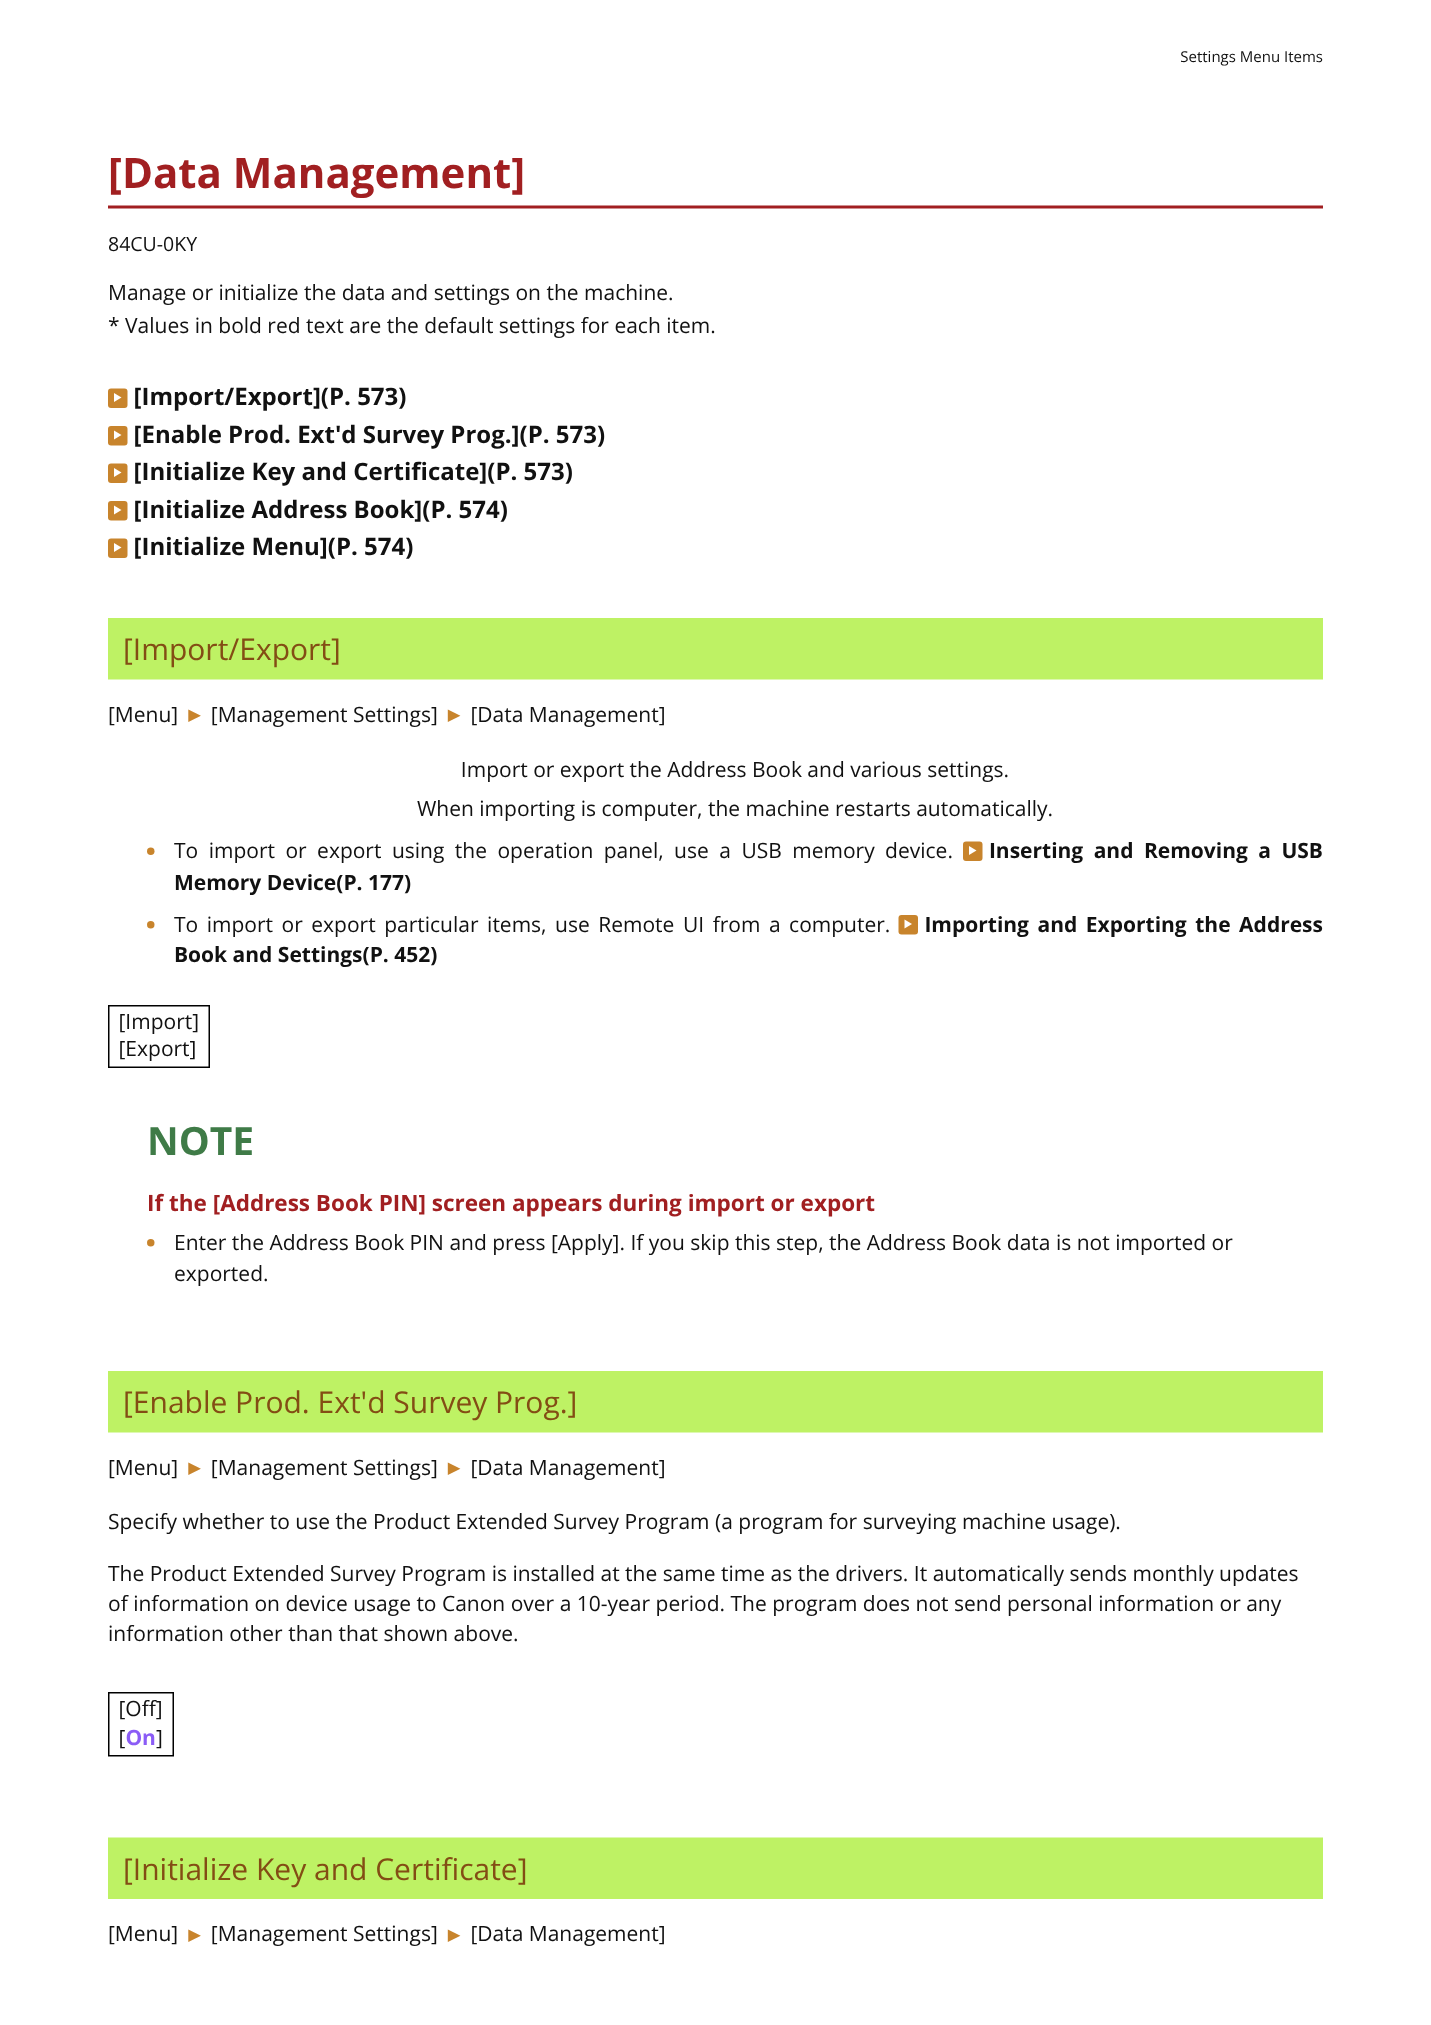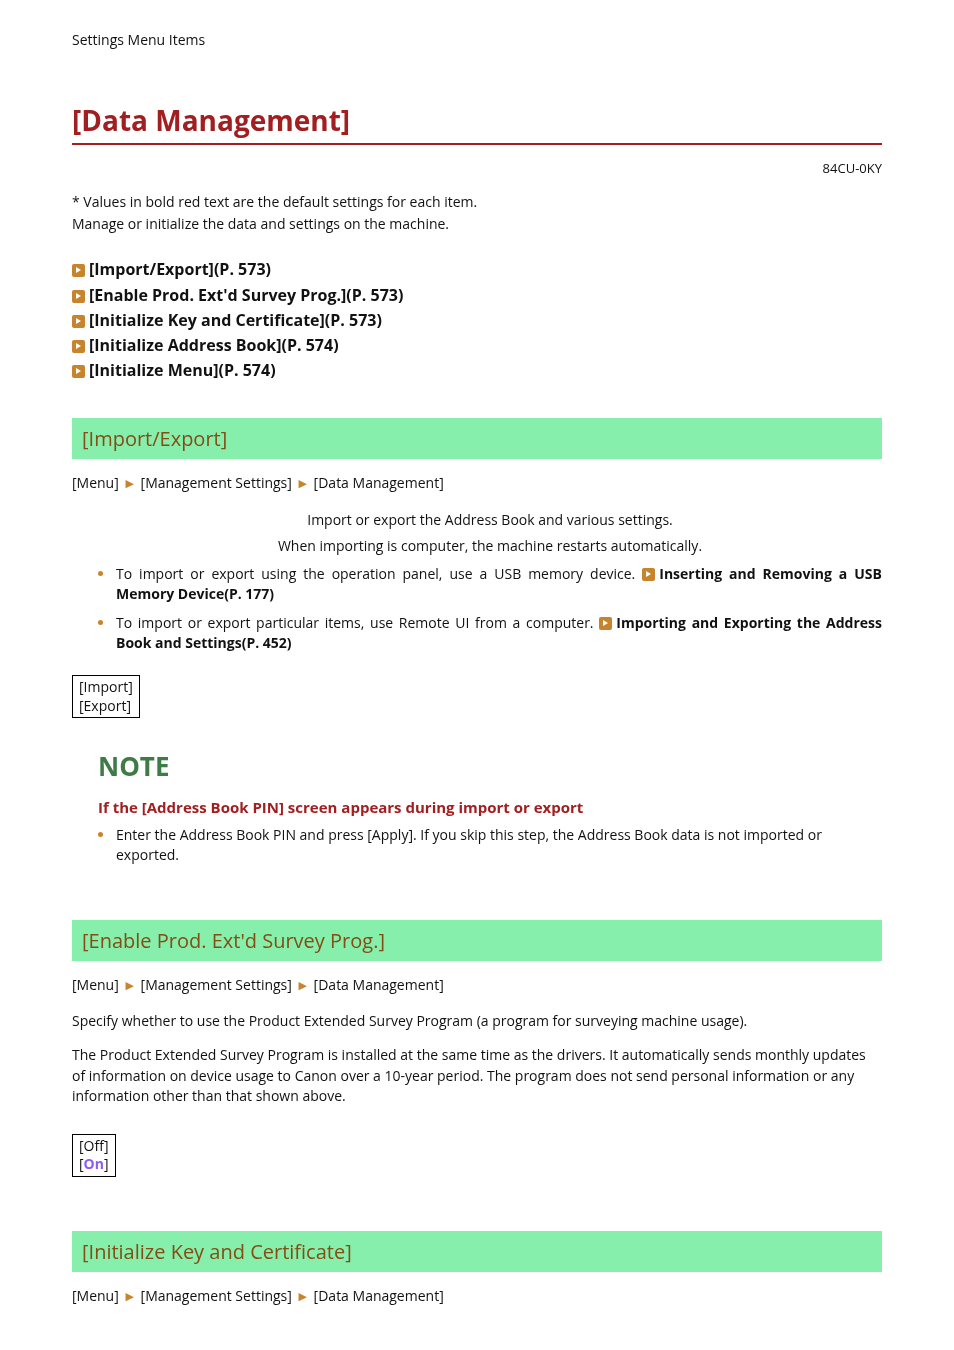--- a/index.html
+++ b/index.html
@@ -9,34 +9,34 @@
     margin: 0;
     padding: 30px 0 40px 0;
     line-height: 1.45;
   }
   .page {
     width: 810px;
     margin: 0 auto;
     position: relative;
   }
   .header-crumb {
-    text-align: left;
-    font-size: 14px;
+    text-align: right;
+    font-size: 10px;
     margin-bottom: 50px;
   }
   h1.title {
     color: #a11f21;
     font-size: 28px;
     font-weight: 700;
     margin: 0 0 6px 0;
     border-bottom: 2px solid #a11f21;
     padding-bottom: 2px;
   }
   .doc-id {
-    text-align: right;
+    text-align: left;
     font-size: 13px;
     margin-top: 14px;
     margin-bottom: 14px;
   }
   .intro p { margin: 2px 0; }
   .toc { margin: 24px 0 36px 0; }
   .toc-row {
     font-weight: 700;
     font-size: 16px;
     margin: 2px 0;
@@ -54,21 +54,21 @@
   .circ-icon::after{
     content:"";
     position:absolute;
     left:4px; top:3px;
     width:0;height:0;
     border-left:5px solid #fff;
     border-top:3.5px solid transparent;
     border-bottom:3.5px solid transparent;
   }
   h2.section {
-    background: #86efac;
+    background: #bef264;
     color: #834d14;
     font-size: 20px;
     font-weight: 400;
     margin: 0 0 14px 0;
     padding: 6px 10px;
   }
   .breadcrumb { margin: 2px 0 16px 0; }
   .bc-arrow {
     color: #c8842c;
     font-size: 11px;
@@ -126,22 +126,22 @@
 </head>
 <body>
 
 <div class="page">
   <div class="header-crumb">Settings Menu Items</div>
 
   <h1 class="title">[Data Management]</h1>
   <div class="doc-id">84CU-0KY</div>
 
   <div class="intro">
+    <p>Manage or initialize the data and settings on the machine.</p>
     <p>* Values in bold red text are the default settings for each item.</p>
-    <p>Manage or initialize the data and settings on the machine.</p>
   </div>
 
   <div class="toc">
     <div class="toc-row"><span class="circ-icon"></span><span>[Import/Export](P. 573)</span></div>
     <div class="toc-row"><span class="circ-icon"></span><span>[Enable Prod. Ext'd Survey Prog.](P. 573)</span></div>
     <div class="toc-row"><span class="circ-icon"></span><span>[Initialize Key and Certificate](P. 573)</span></div>
     <div class="toc-row"><span class="circ-icon"></span><span>[Initialize Address Book](P. 574)</span></div>
     <div class="toc-row"><span class="circ-icon"></span><span>[Initialize Menu](P. 574)</span></div>
   </div>
 

